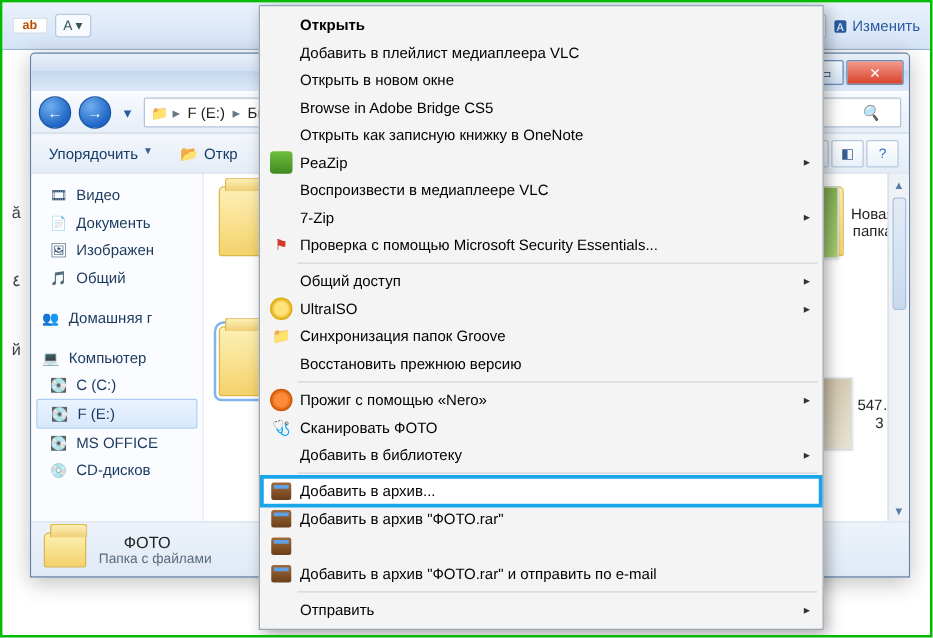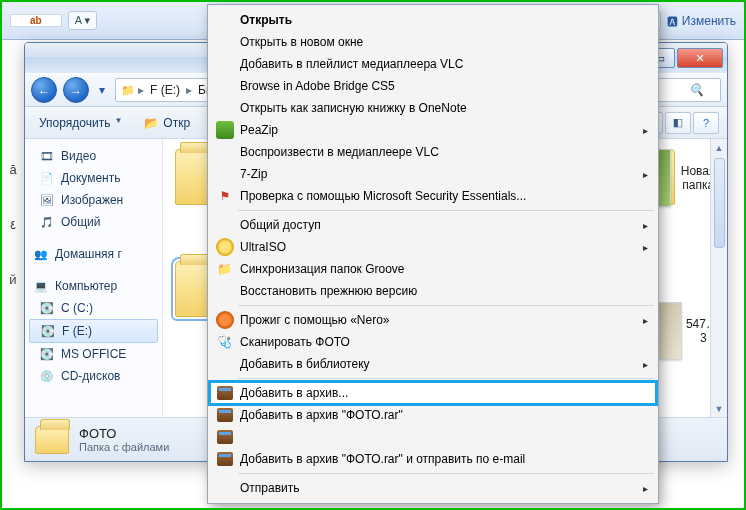--- a/index.html
+++ b/index.html
@@ -2,21 +2,21 @@
 <html><head>
 <meta charset="utf-8">
 <style>
   * { box-sizing: border-box; margin: 0; padding: 0; font-family: "Segoe UI", Tahoma, sans-serif; font-size: 12px; }
   body { width: 746px; height: 510px; background: #fff; overflow: hidden; position: relative; border: 2px solid #0b0; }
   
   .ribbon { height: 38px; background: linear-gradient(#e9f1fb,#d5e4f7); border-bottom:1px solid #9db6d6; display:flex; align-items:center; padding:0 8px; gap:6px; overflow:hidden;}
   .ribbon .box { border:1px solid #b7c9e0; background:#f7fbff; border-radius:3px; padding:2px 6px; color:#355; font-size:11px;}
   .ribbon .styletag { min-width:74px; text-align:center; }
   .ribbon .change { color:#2b5aa0; display:flex; align-items:center; gap:4px;}
-  .ab { color:#bc4b00; background:#fff; border:1px solid #cfd9e6; padding:0 19px; font-weight:bold; font-size:10px;}
+  .ab { color:#bc4b00; background:#fff; border:1px solid #cfd9e6; padding:0 7px; font-weight:bold; font-size:10px;}
   
   .explorer { position:absolute; left:22px; top:40px; width:704px; height:420px; background:#fff; border:1px solid #5a7ca6; border-radius:4px 4px 0 0; box-shadow:0 4px 18px rgba(0,0,0,.25); overflow:hidden;}
   .titlebar { height:30px; background:linear-gradient(#e9eff7,#d4e2f4 45%,#c4d7ef 46%,#dde9f7); display:flex; align-items:center; justify-content:flex-end; padding:0 4px; gap:2px;}
   .winbtn { width:30px; height:20px; border:1px solid #6b8db8; border-radius:2px; background:linear-gradient(#f4f9ff,#d3e4f6); display:flex; align-items:center; justify-content:center; font-size:11px; color:#1b3a5e;}
   .winbtn.close { background:linear-gradient(#f49a8e,#d9432b); color:#fff; width:46px;}
   .navrow { height:34px; background:linear-gradient(#f7fafe,#e6eef8); border-top:1px solid #fff; border-bottom:1px solid #c1cfde; display:flex; align-items:center; padding:0 6px; gap:6px;}
   .navbtn { width:26px; height:26px; border-radius:50%; background:radial-gradient(circle at 35% 30%,#6faeee,#1f66c6 70%); border:1px solid #1b57a3; display:flex; align-items:center; justify-content:center; color:#fff; font-weight:bold;}
   .navdrop { width:14px; height:20px; display:flex; align-items:center; justify-content:center; color:#2b5aa0;}
   .breadcrumb { flex:1; height:24px; background:#fff; border:1px solid #b2c3d8; border-radius:2px; display:flex; align-items:center; padding:0 4px; gap:2px; color:#222;}
   .bc-seg { display:flex; align-items:center; gap:4px; padding:0 4px;}
@@ -40,21 +40,21 @@
   .foldericon::before{content:""; position:absolute; top:-8px; left:4px; width:28px; height:10px; background:linear-gradient(#fdf0b6,#f0ce75); border:1px solid #d9b84c; border-bottom:none; border-radius:3px 3px 0 0;}
   .thumb { width:76px; height:58px; border:1px solid #cfd6df; background:#dce7d4; box-shadow:0 1px 2px rgba(0,0,0,.15);}
   .thumb.green { background:linear-gradient(120deg,#5a8a2e,#a9d074);}
   .thumb.bears { background:linear-gradient(120deg,#b8a684,#e9e4d4);}
   .itemlabel { font-size:12px; color:#222; text-align:center; max-width:100px; overflow:hidden; text-overflow:ellipsis;}
   .vscroll { position:absolute; right:0; top:0; bottom:0; width:17px; background:#eef2f7; border-left:1px solid #d3dbe5; display:flex; flex-direction:column; align-items:center;}
   .vscroll .arrow { height:17px; width:100%; display:flex; align-items:center; justify-content:center; color:#5a7ca6; font-size:9px;}
   .vscroll .thumbbar { flex:0 0 90px; width:11px; background:linear-gradient(#e3ecf7,#c8d9ee); border:1px solid #a9c1de; border-radius:3px; margin-top:2px;}
   .status { height:44px; background:linear-gradient(#edf3fb,#dfe9f5); border-top:1px solid #cdd9e8; display:flex; align-items:center; padding:0 10px; gap:10px;}
   .status .sfolder { width:34px; height:28px;}
-  .status .stitle { font-size:13px; color:#222;}
+  .status .stitle { font-size:13px; color:#222;margin-left:20px;}
   .status .ssub { font-size:11px; color:#5a6b7d;}
   
   .ctx { position:absolute; left:205px; top:2px; width:452px; background:#f4f4f4; border:1px solid #9aa6b2; box-shadow:3px 4px 12px rgba(0,0,0,.35); padding:4px 2px; z-index:50;}
   .citem { display:flex; align-items:center; height:22px; padding:0 18px 0 30px; position:relative; color:#000; white-space:nowrap;}
   .citem .cicon { position:absolute; left:6px; width:18px; height:18px; display:flex; align-items:center; justify-content:center; font-size:12px;}
   .citem .sub { position:absolute; right:8px; font-size:10px; color:#333;}
   .csep { height:1px; background:#d0d5db; margin:3px 2px 3px 28px;}
   .citem.bold { font-weight:bold;}
   .citem.highlight { outline:3px solid #18a5ea; outline-offset:-1px; background:#fff;}
   .peazip { background:linear-gradient(#6fbf3d,#3f8a1f); border-radius:3px;}
@@ -207,24 +207,24 @@
       <div class="ssub">Папка с файлами</div>
     </div>
   </div>
 </div>
 
 <div class="ctx">
   <div class="citem bold">
       <span>Открыть</span>
     </div>
   <div class="citem">
+      <span>Добавить в плейлист медиаплеера VLC</span>
+    </div>
+  <div class="citem">
       <span>Открыть в новом окне</span>
-    </div>
-  <div class="citem">
-      <span>Добавить в плейлист медиаплеера VLC</span>
     </div>
   <div class="citem">
       <span>Browse in Adobe Bridge CS5</span>
     </div>
   <div class="citem">
       <span>Открыть как записную книжку в OneNote</span>
     </div>
   <div class="citem">
       <span class="cicon peazip"></span>
       <span>PeaZip</span>

